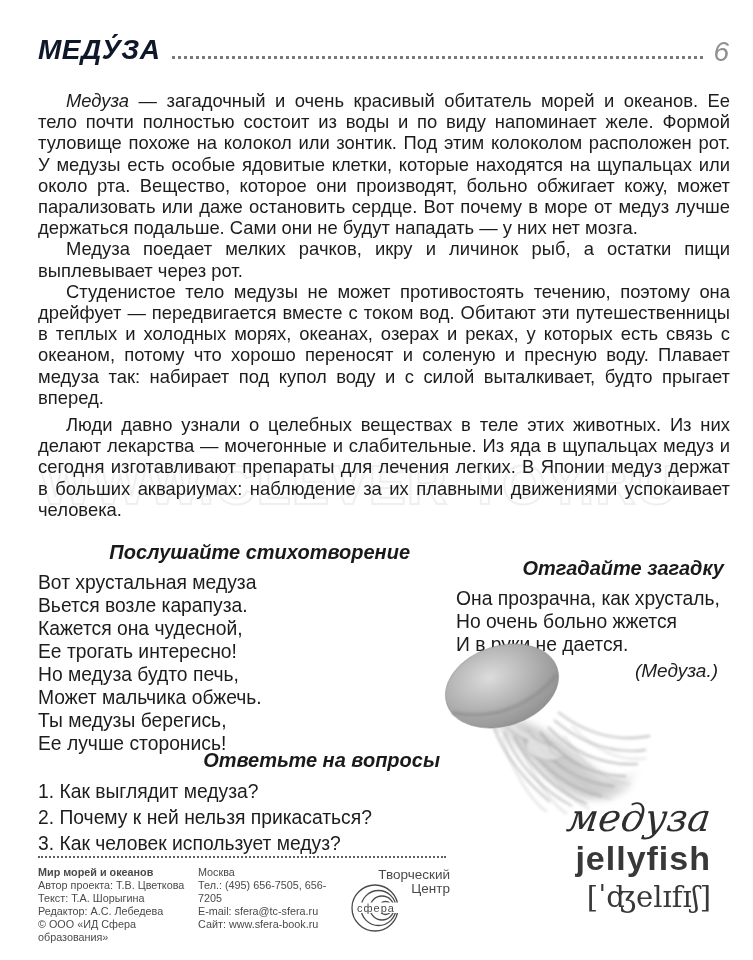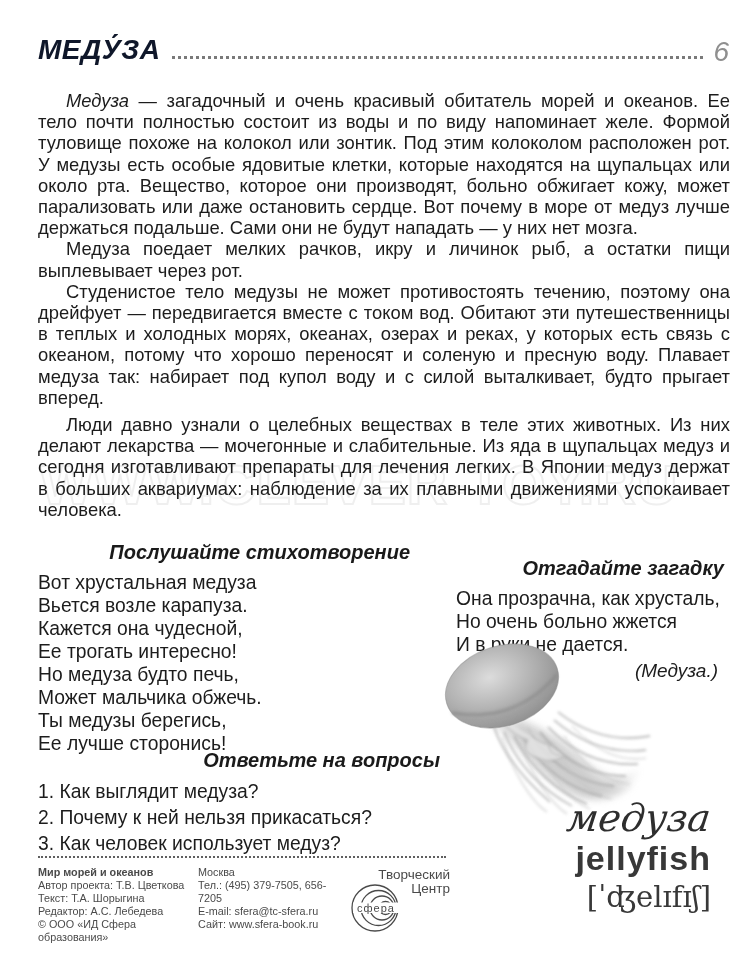--- a/index.html
+++ b/index.html
@@ -165,21 +165,21 @@
   <footer class="footer">
     <div class="fcol1">
       <div class="fbold">Мир морей и океанов</div>
       <div>Автор проекта: Т.В. Цветкова</div>
       <div>Текст: Т.А. Шорыгина</div>
       <div>Редактор: А.С. Лебедева</div>
       <div>© ООО «ИД Сфера образования»</div>
     </div>
     <div class="fcol2">
       <div>Москва</div>
-      <div>Тел.: (495) 379-7505, 656-7205</div>
+      <div>Тел.: (495) 656-7505, 656-7205</div>
       <div>E-mail: sfera@tc-sfera.ru</div>
       <div>Сайт: www.sfera-book.ru</div>
     </div>
     <div class="flogo">
       <svg width="106" height="68" viewBox="0 0 106 68">
         <text x="104" y="13" text-anchor="end" font-size="13.5" fill="#4a4a4a">Творческий</text>
         <text x="104" y="27" text-anchor="end" font-size="13.5" fill="#4a4a4a">Центр</text>
         <g fill="none" stroke="#4a4a4a" stroke-width="1.3">
           <circle cx="29" cy="42" r="23"></circle>
           <circle cx="32.5" cy="42" r="17.5"></circle>

